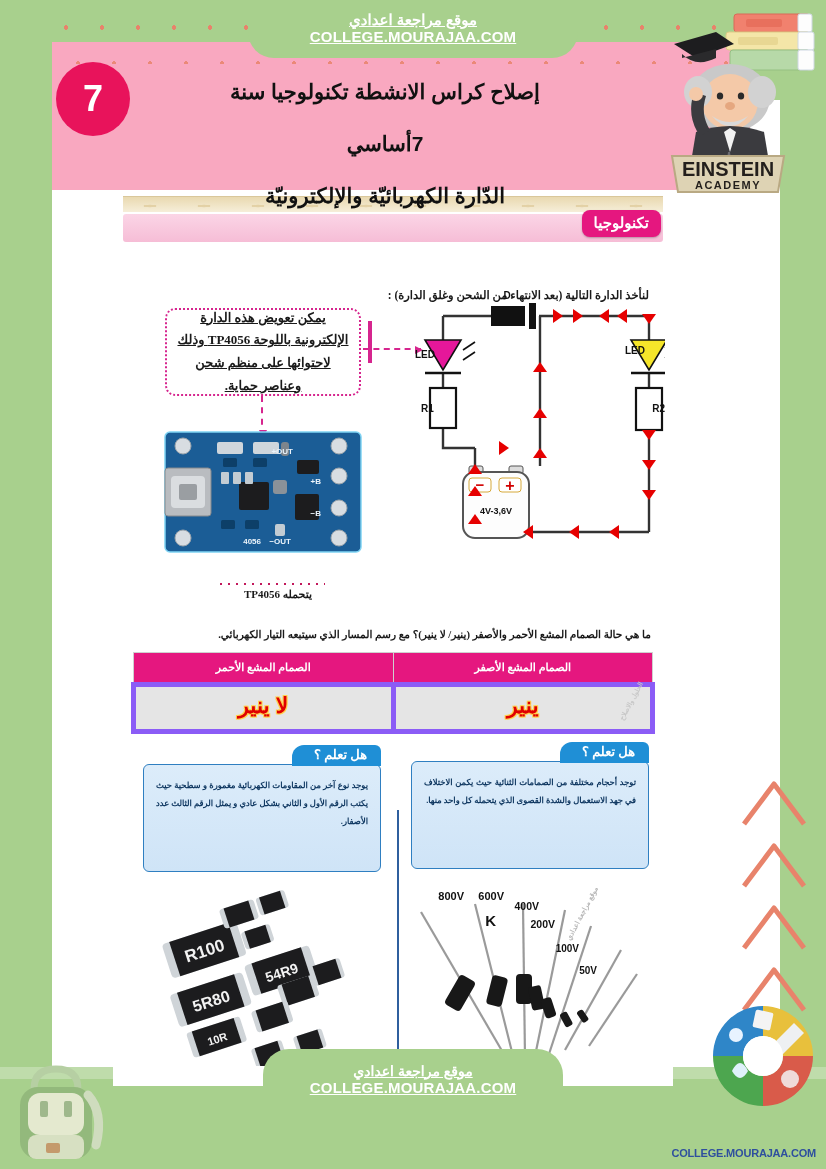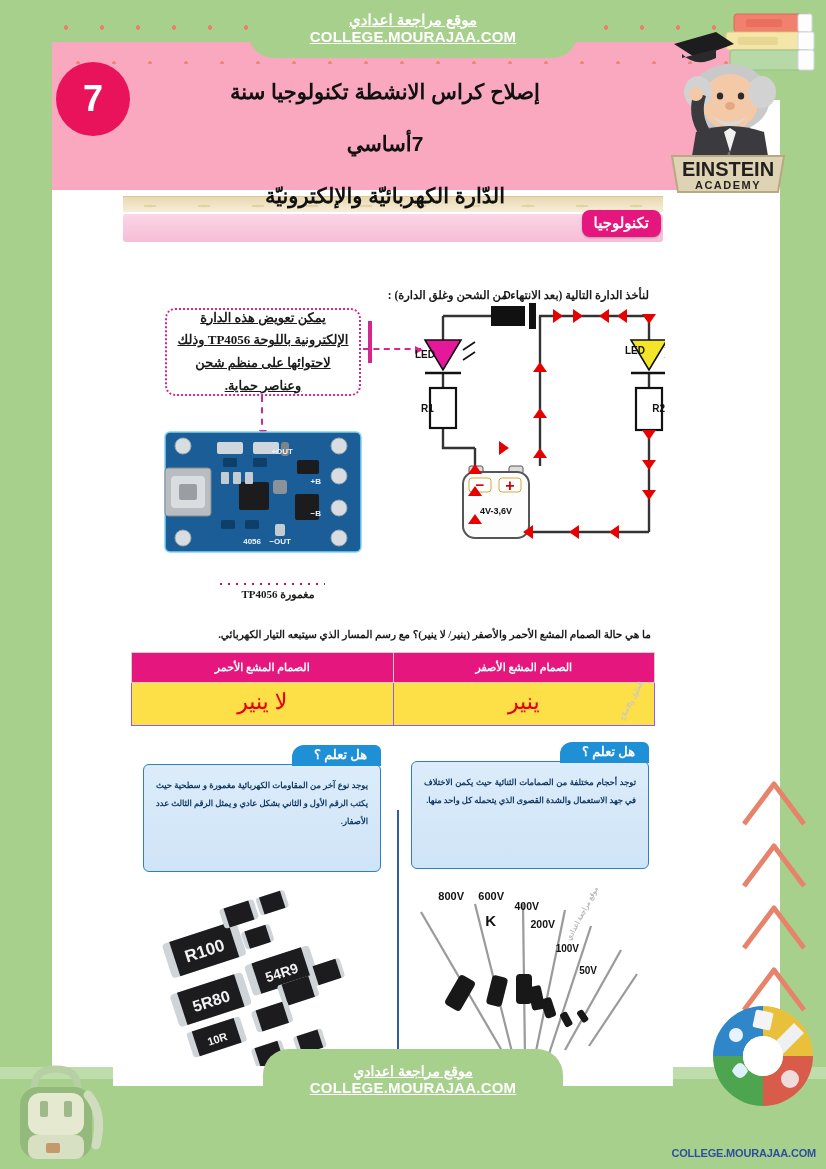--- a/index.html
+++ b/index.html
@@ -257,26 +257,26 @@
   }
   .ans-table th {
     background: #e5177f;
     color: #ffffff;
     font-size: 11px; font-weight: bold;
     padding: 8px 4px;
     border: 1px solid #d0d0d0;
     font-family: "Liberation Serif", serif;
   }
   .ans-table td {
-    background: #fde047;
+    background: #e5e5e5;
     color: #e00000;
-    font-size: 22px; font-weight: normal;
+    font-size: 22px; font-weight: bold;
     text-align: center;
     padding: 6px 4px 10px;
-    border: 1px solid #8b5cf6;
+    border: 5px solid #8b5cf6;
     text-shadow: 1px 1px 0 #ffd24d, -1px 1px 0 #ffd24d, 1px -1px 0 #ffd24d, -1px -1px 0 #ffd24d;
   }
 
   
   .dyk {
     position: absolute;
     width: 238px; height: 108px;
     background: linear-gradient(to bottom,#dcecfa,#cfe4f7);
     border: 1px solid #2f7fc1;
     border-radius: 6px;
@@ -479,21 +479,21 @@
         <rect x="114" y="100" width="10" height="12" rx="2" fill="#c3ccd3"></rect>
 
         <text x="132" y="30" font-family="Liberation Sans, sans-serif" font-size="8" fill="#eaf3fb" font-weight="bold">OUT+</text>
         <text x="160" y="60" font-family="Liberation Sans, sans-serif" font-size="8" fill="#eaf3fb" font-weight="bold">B+</text>
         <text x="160" y="92" font-family="Liberation Sans, sans-serif" font-size="8" fill="#eaf3fb" font-weight="bold">B−</text>
         <text x="130" y="120" font-family="Liberation Sans, sans-serif" font-size="8" fill="#eaf3fb" font-weight="bold">OUT−</text>
         <text x="100" y="120" font-family="Liberation Sans, sans-serif" font-size="8" fill="#eaf3fb" font-weight="bold">4056</text>
       </svg>
     </div>
     <div class="board-dots"></div>
-    <div class="board-label">مغمورة TP4056</div>
+    <div class="board-label">يتحمله TP4056</div>
 
     <div class="circuit">
       <svg width="262" height="300" viewBox="0 0 262 300">
 
         <g stroke="#333" stroke-width="2.4" fill="none">
           <path d="M40 28 L40 52"></path>
           <path d="M40 28 L112 28"></path>
           <path d="M136 28 L246 28"></path>
           <path d="M40 86 L40 100"></path>
           <path d="M40 140 L40 160 L72 160"></path>

